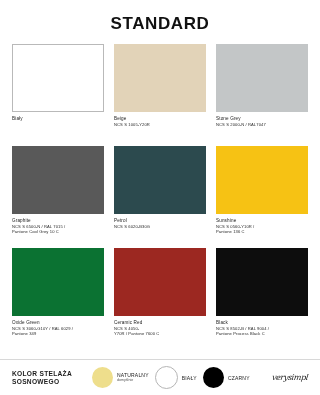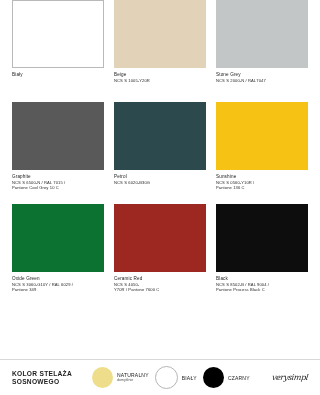--- a/index.html
+++ b/index.html
@@ -127,20 +127,21 @@
     transform: skewX(-8deg);
     letter-spacing: -0.4px;
     flex: none;
   }
 </style>
 </head>
 <body>
 
 <div class="card">
 
+  <div class="title">STANDARD</div>
 
   <div class="grid">
 
     <div class="cell">
       <div class="swatch outlined" style="background:#FFFFFF"></div>
       <div class="meta">
         <div class="cname">Biały</div>
         <div class="ccode"></div>
       </div>
     </div>

